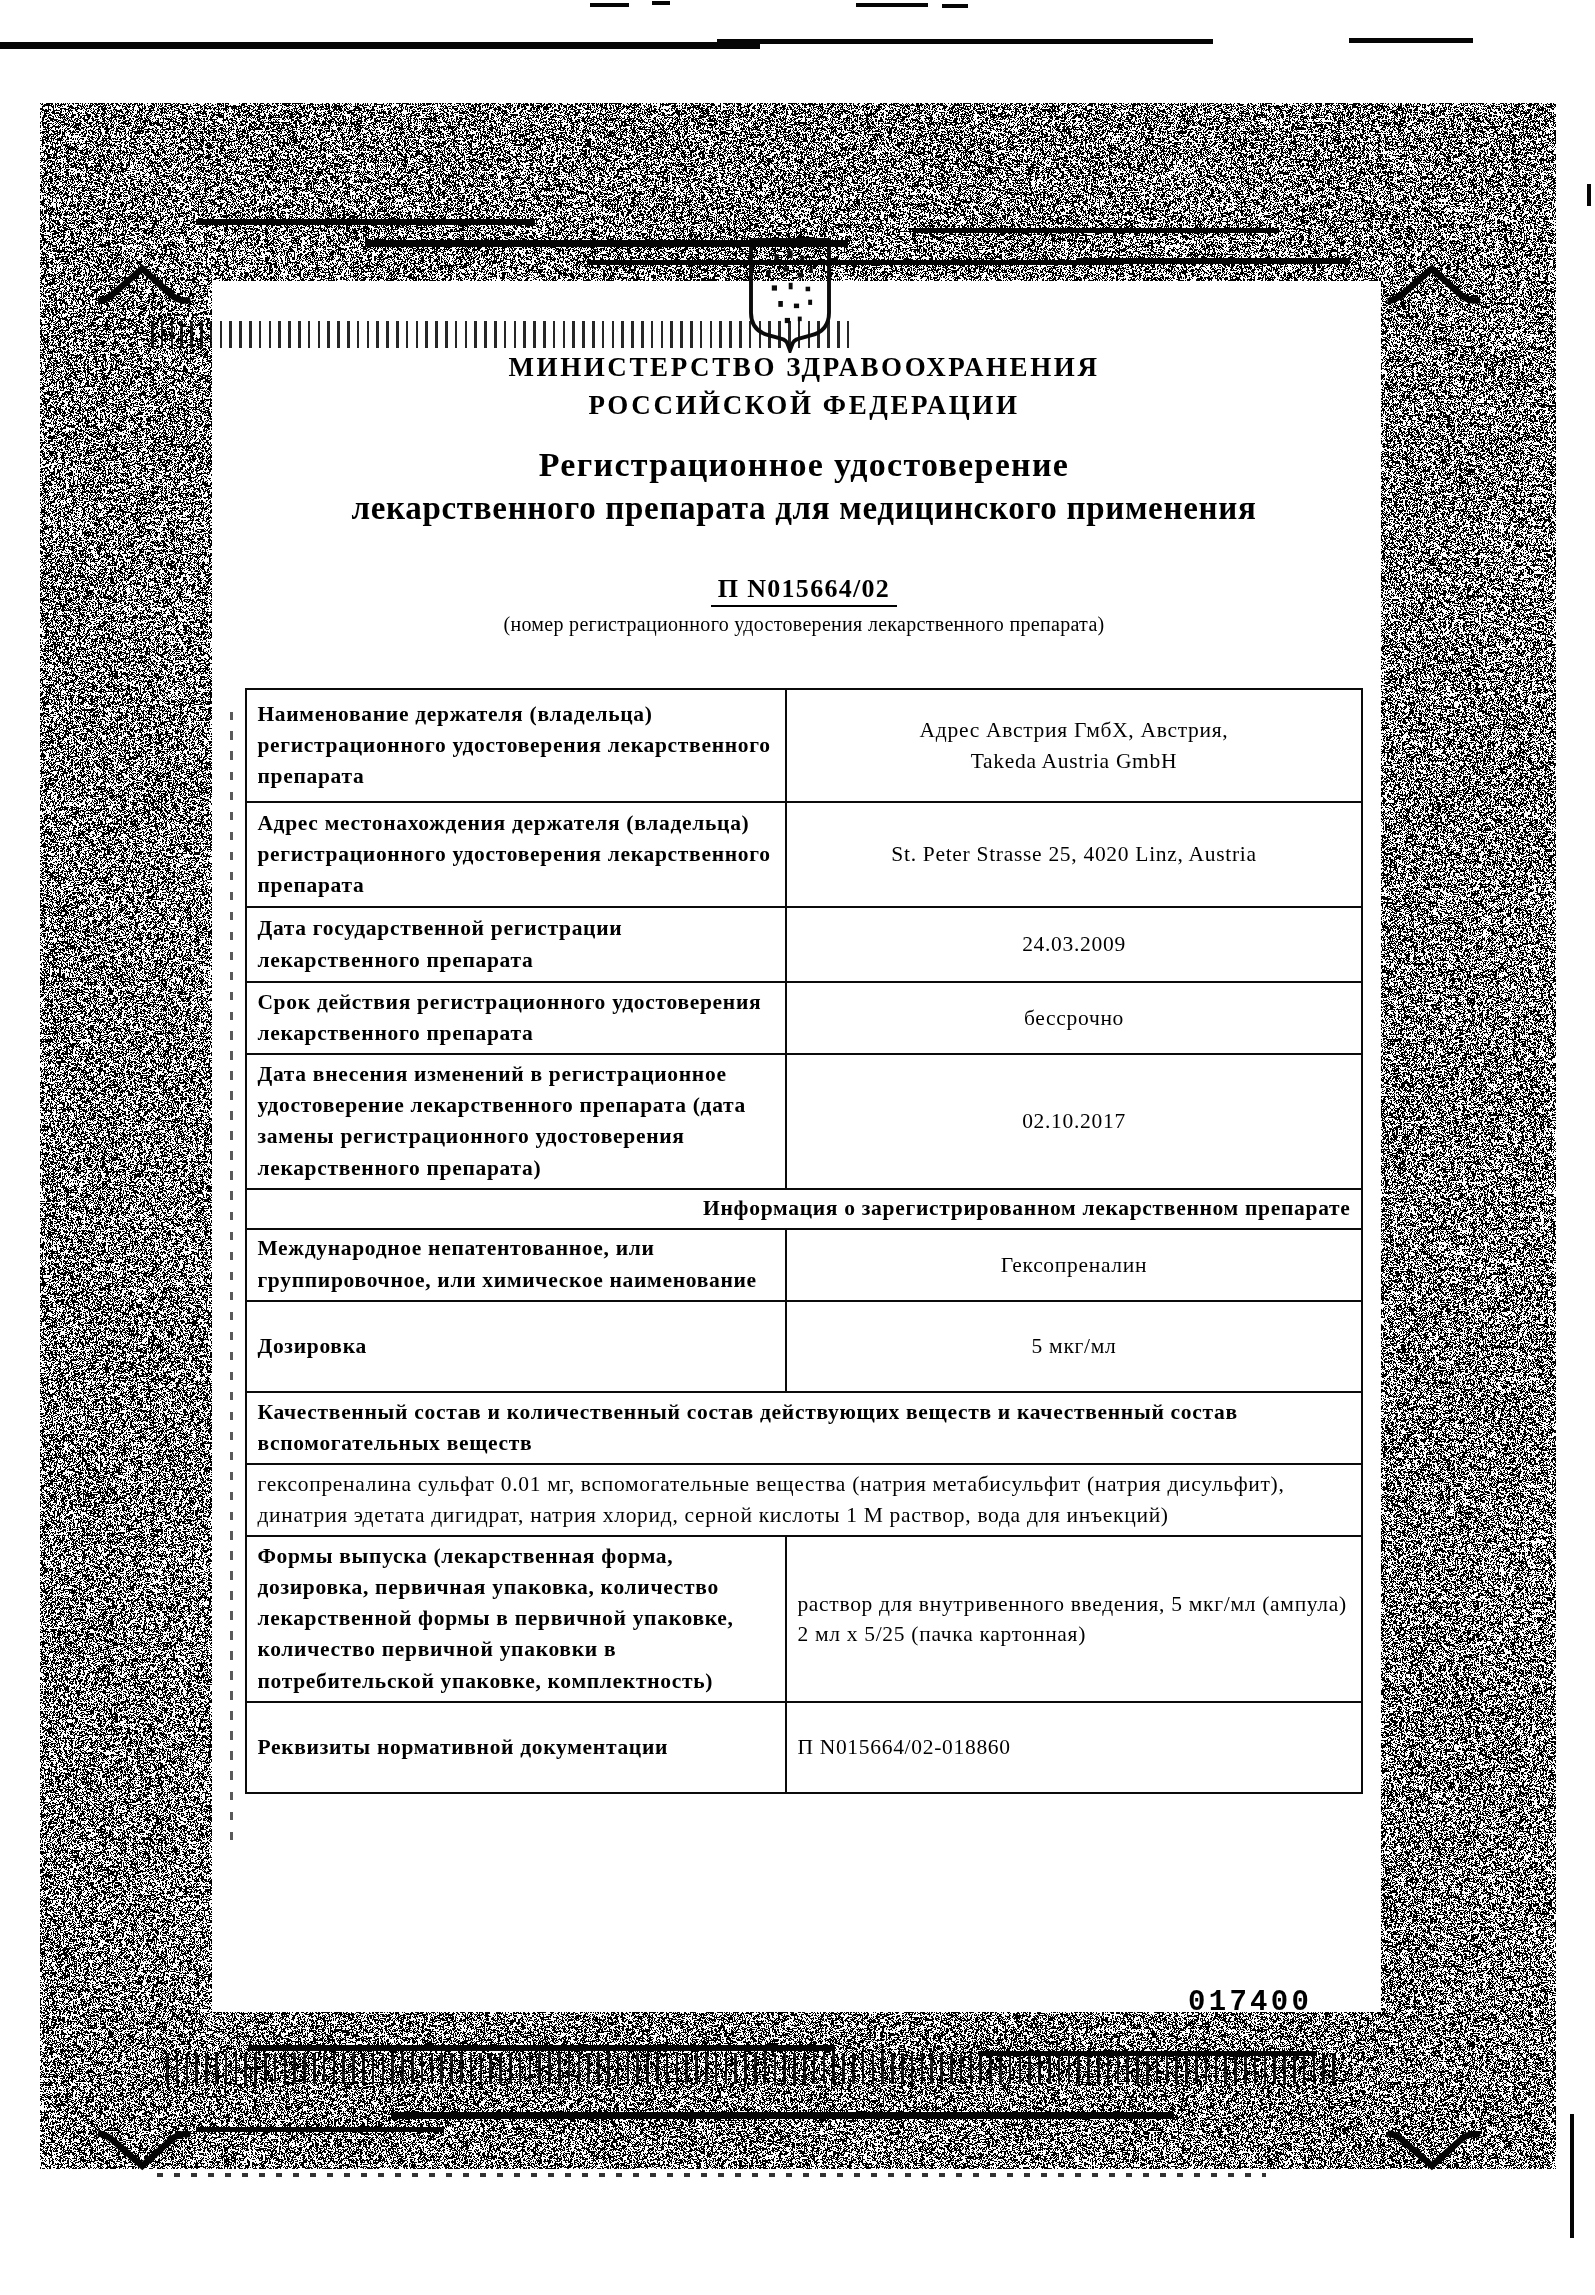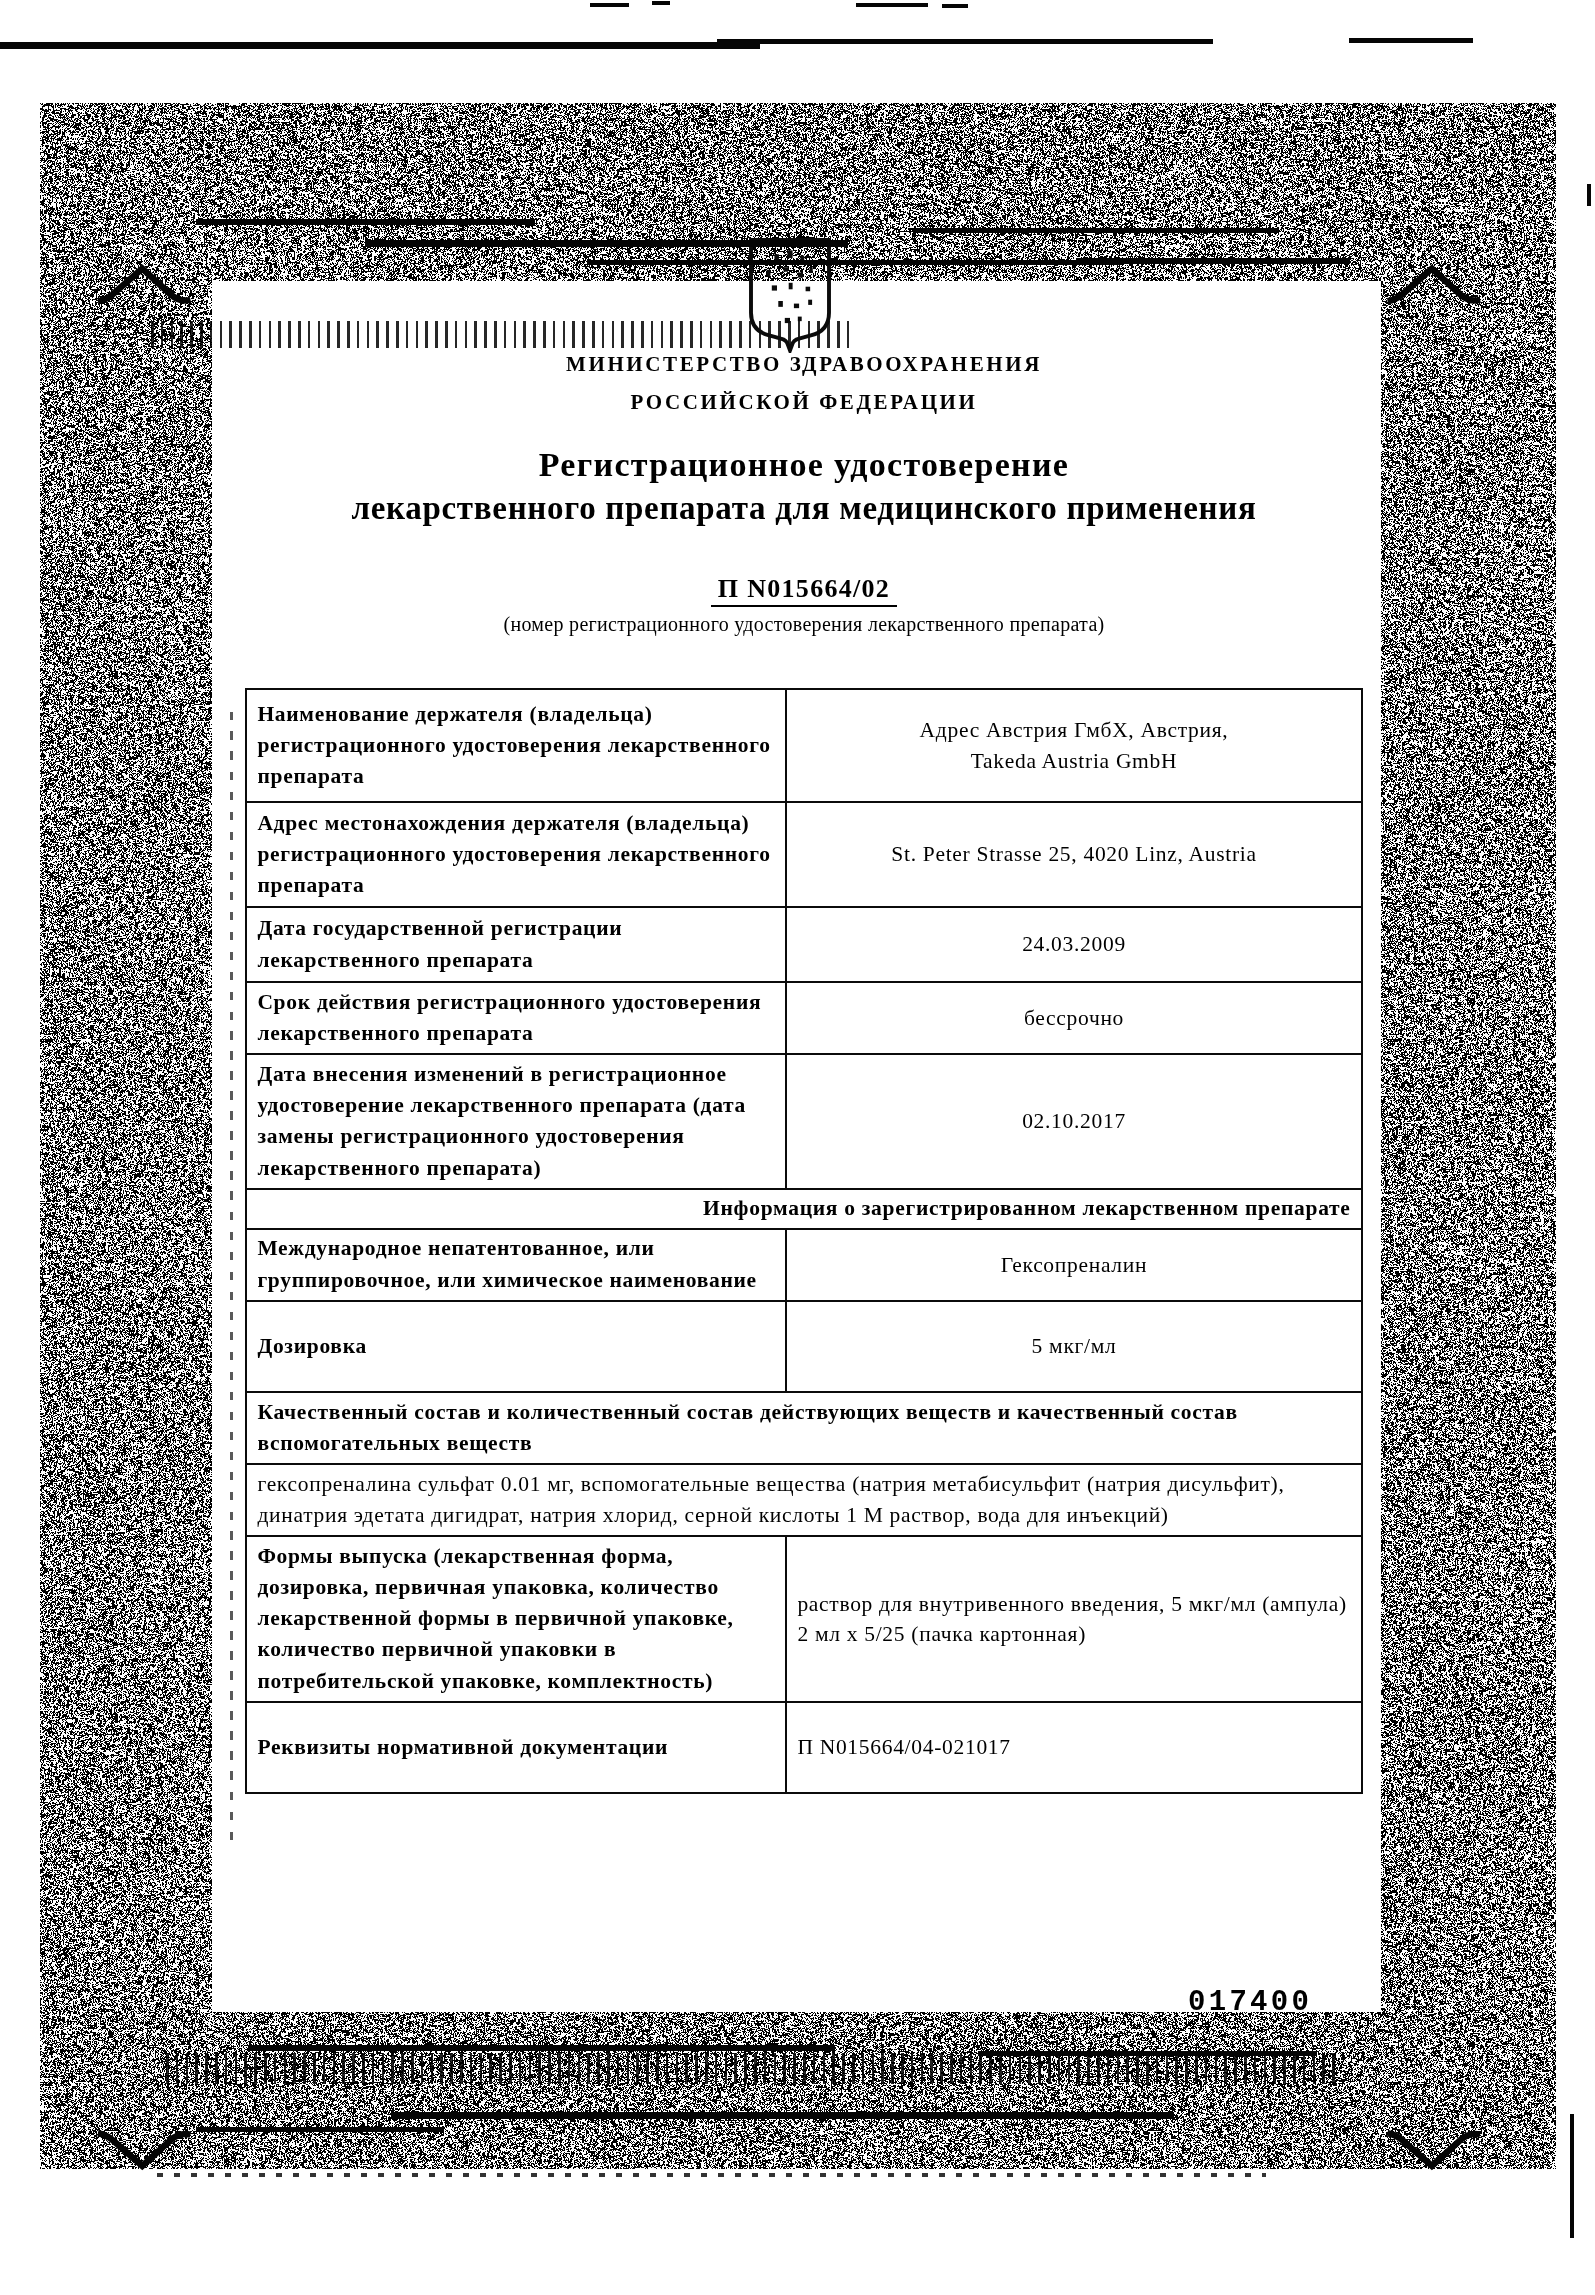--- a/index.html
+++ b/index.html
@@ -20,21 +20,21 @@
     position:absolute;z-index:2;opacity:.65;
     background:repeating-linear-gradient(0deg,#000 0 8.5px,transparent 8.5px 20px);
   }
   .hdash{
     position:absolute;z-index:2;opacity:.8;
     background:repeating-linear-gradient(90deg,#000 0 5.9px,transparent 5.9px 17px);
   }
   
   .content-layer{position:absolute;left:0;top:0;width:100%;height:100%;z-index:2;}
   .center-line{position:absolute;left:245px;width:1118px;text-align:center;}
-  .ministry{font-size:21px;font-weight:bold;letter-spacing:2.6px;}
+  .ministry{font-size:27px;font-weight:bold;letter-spacing:2.6px;}
   .doc-title-1{font-size:34px;font-weight:bold;letter-spacing:1.3px;}
   .doc-title-2{font-size:33px;font-weight:bold;letter-spacing:0.7px;}
   .reg-num{font-size:26px;font-weight:bold;letter-spacing:1.3px;}
   .reg-num span{display:inline-block;border-bottom:2.6px solid #000;padding:0 6.5px 1.3px;}
   .reg-caption{font-size:20px;letter-spacing:0.3px;}
   .emblem{position:absolute;left:747px;top:236px;z-index:2;}
   
   table.cert{
     position:absolute;left:245px;top:688px;width:1118px;z-index:2;
     border-collapse:collapse;table-layout:fixed;
@@ -222,21 +222,21 @@
           </tr>
           <tr>
             <td colspan="2" class="full">гексопреналина сульфат 0.01 мг,  вспомогательные вещества (натрия метабисульфит (натрия дисульфит), динатрия эдетата дигидрат, натрия хлорид, серной кислоты 1 М раствор, вода для инъекций)</td>
           </tr>
           <tr>
             <td class="lbl">Формы выпуска (лекарственная форма, дозировка, первичная упаковка, количество лекарственной формы в первичной упаковке, количество первичной упаковки в потребительской упаковке, комплектность)</td>
             <td class="val val-left">раствор для внутривенного введения, 5 мкг/мл (ампула) 2 мл х 5/25 (пачка картонная)</td>
           </tr>
           <tr>
             <td class="lbl">Реквизиты нормативной документации</td>
-            <td class="val val-left">П N015664/04-021017</td>
+            <td class="val val-left">П N015664/02-018860</td>
           </tr>
         </tbody>
     </table>
 
     <div class="stamp-number">017400</div>
   </div>
 
   <svg class="noise-svg" width="1595" height="2295" aria-hidden="true" viewBox="0 0 2446 3520">
     <rect x="0" y="0" width="2446" height="3520" filter="url(#spkSparse)" opacity="0.7"></rect>
   </svg>

